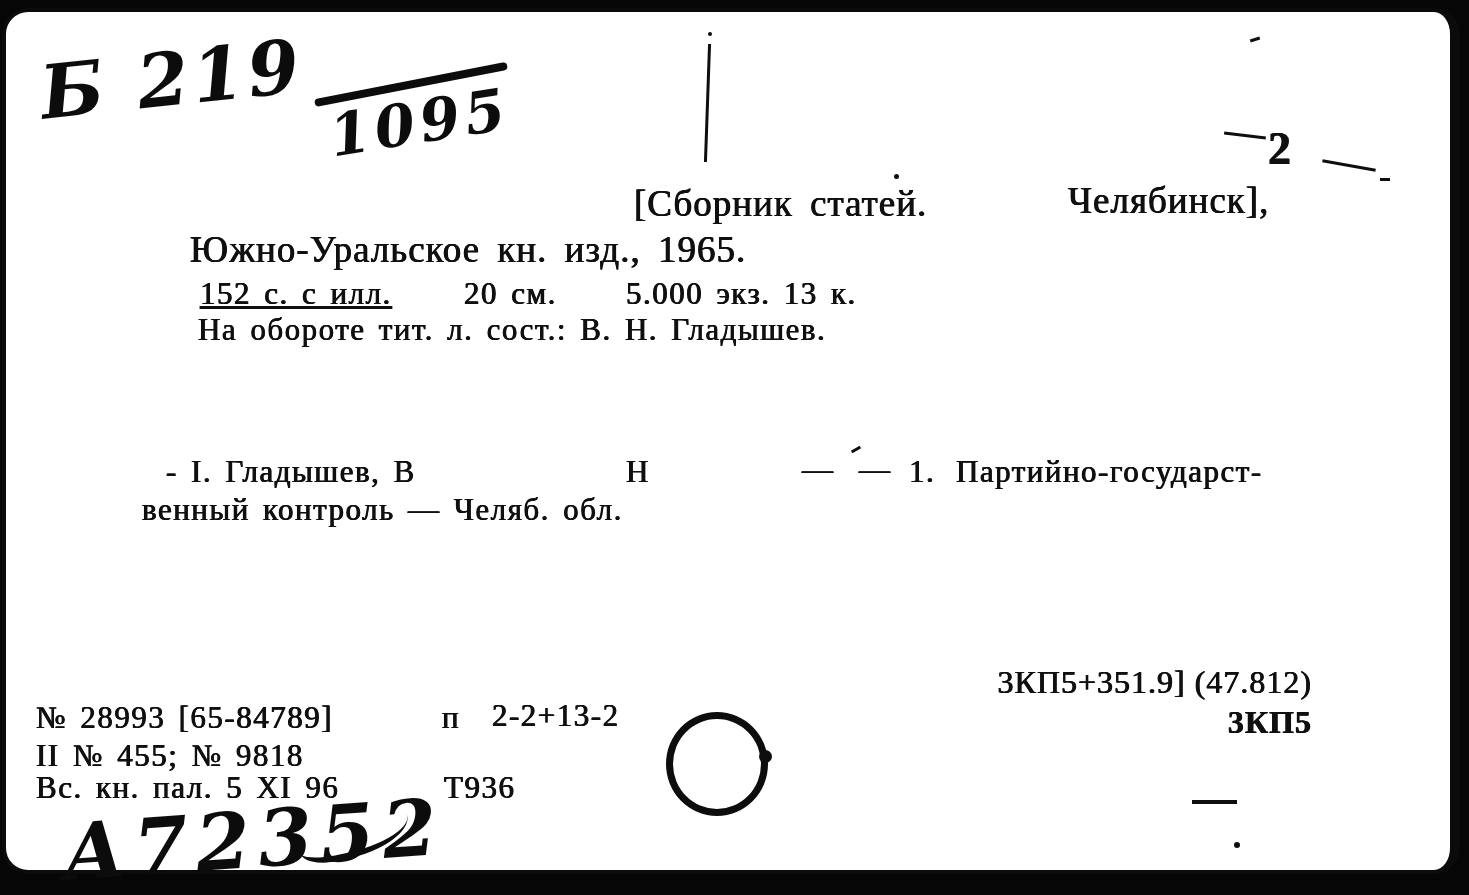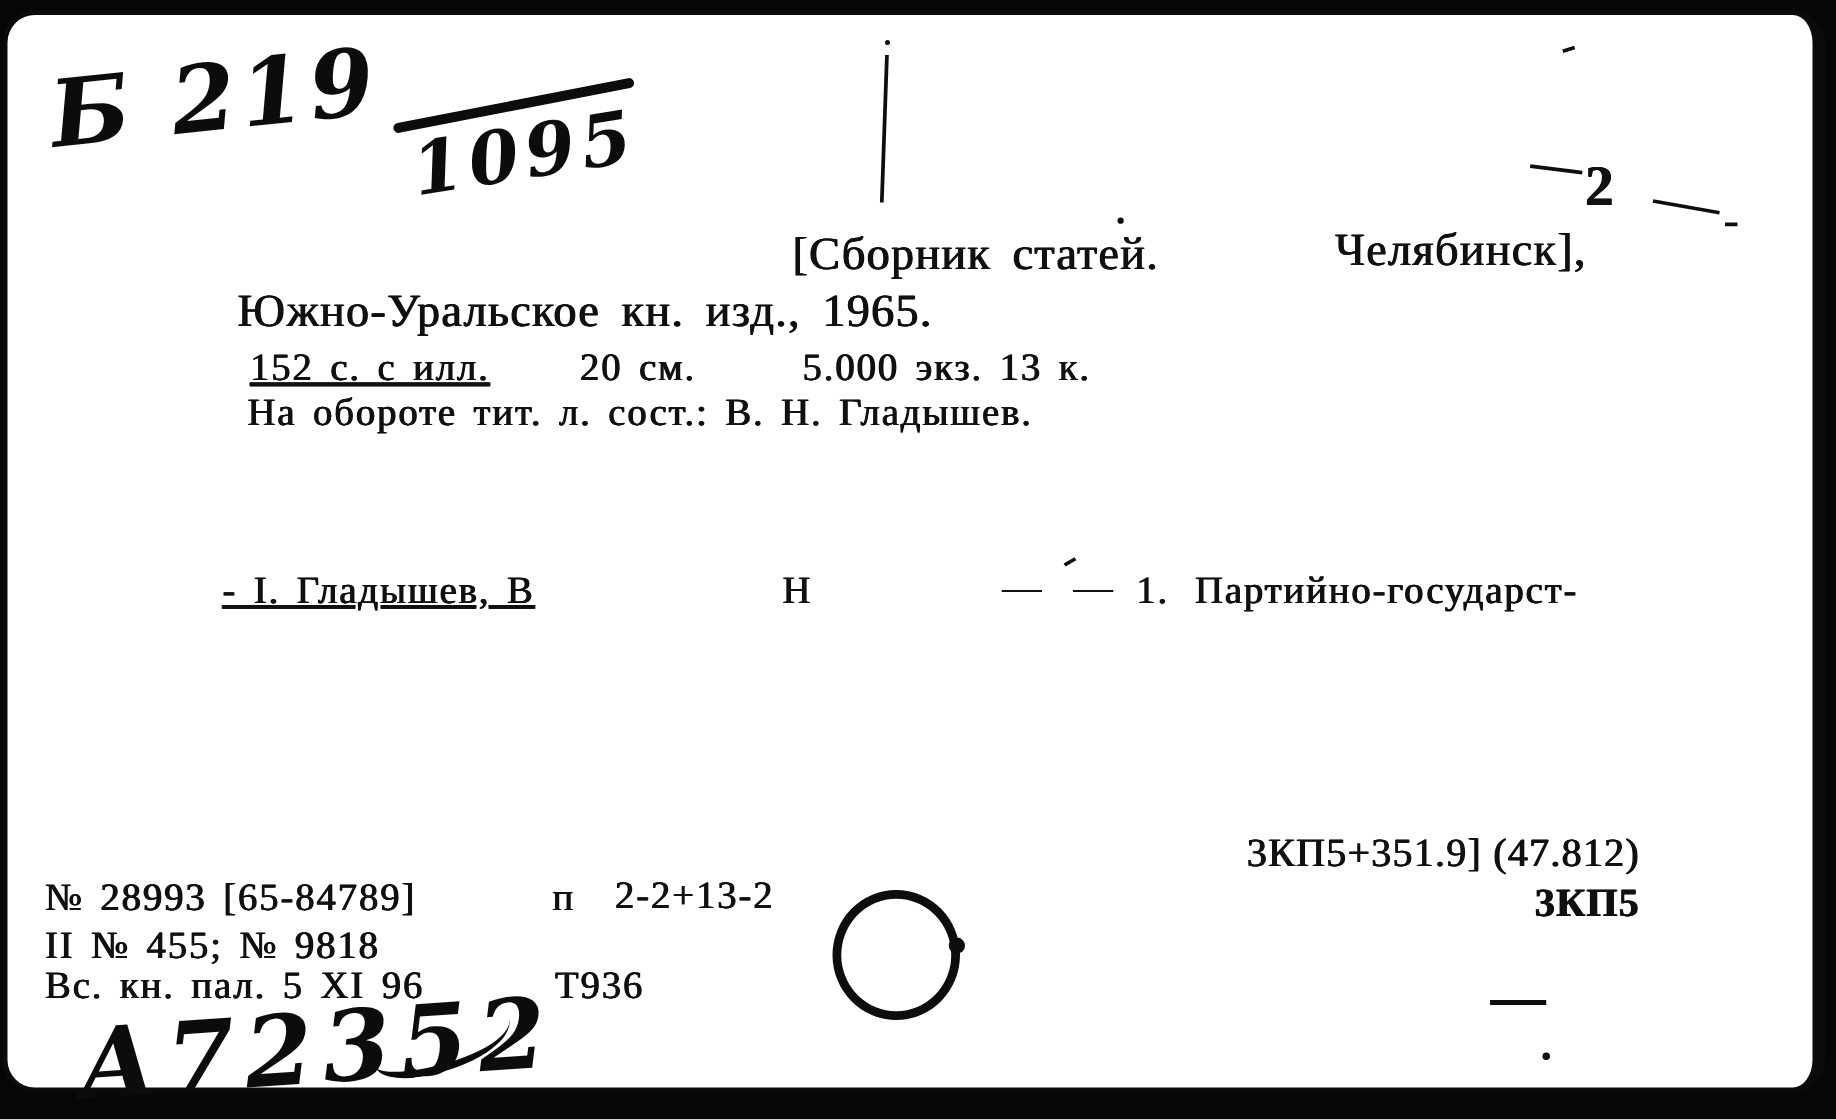--- a/index.html
+++ b/index.html
@@ -52,31 +52,32 @@
     <div class="mark" style="left:1316px;top:152px;width:54px;height:3px;transform:rotate(10deg);"></div>
     <div class="mark" style="left:1374px;top:166px;width:10px;height:3px;"></div>
     <div class="mark" style="left:1244px;top:26px;width:10px;height:3px;transform:rotate(-18deg);"></div>
 
     <div class="t sz37" style="left:1062px;top:167px;">Челябинск],</div>
     <div class="t sz37" style="left:628px;top:170px;">[Сборник статей.</div>
     <div class="t sz37" style="left:184px;top:216px;">Южно-Уральское кн. изд., 1965.</div>
 
     <div class="t sz31" style="left:194px;top:264px;text-decoration:underline;">152 с. с илл.</div>
     <div class="t sz31" style="left:458px;top:264px;">20 см.</div>
-    <div class="t sz31" style="left:620px;top:264px;margin-left:16px;">5.000 экз. 13 к.</div>
+    <div class="t sz31" style="left:620px;top:264px;">5.000 экз. 13 к.</div>
     <div class="t sz31" style="left:192px;top:300px;">На обороте тит. л. сост.: В. Н. Гладышев.</div>
 
-    <div class="t sz31" style="left:172px;top:442px;text-decoration:underline;">- I.  Гладышев, В</div>
+    <div class="t sz31" style="left:160px;top:442px;">- I.  Гладышев, В</div>
     <div class="t sz31" style="left:620px;top:442px;">Н</div>
     <div class="t sz31" style="left:796px;top:440px;">—</div>
     <div class="t sz31" style="left:853px;top:440px;">—</div>
     <div class="mark" style="left:845px;top:436px;width:10px;height:3px;transform:rotate(-30deg);"></div>
     <div class="t sz31" style="left:903px;top:442px;">1.</div>
     <div class="t sz31" style="left:950px;top:442px;">Партийно-государст-</div>
 
+    <div class="t sz31" style="left:136px;top:480px;">венный контроль — Челяб. обл.</div>
 
     <div class="t sz32 right370" style="left:936px;top:640px;">3КП5+351.9] (47.812)</div>
     <div class="t sz32 right370" style="left:936px;top:680px;font-weight:bold;">3КП5</div>
 
     <div class="t sz31" style="left:30px;top:688px;">№ 28993 [65-84789]</div>
     <div class="t sz31" style="left:436px;top:688px;">п</div>
     <div class="t sz31" style="left:486px;top:686px;">2-2+13-2</div>
     <div class="t sz31" style="left:30px;top:726px;">II № 455; № 9818</div>
     <div class="t sz31" style="left:30px;top:758px;">Вс. кн. пал. 5 XI 96</div>
     <div class="t sz31" style="left:438px;top:758px;">Т936</div>

